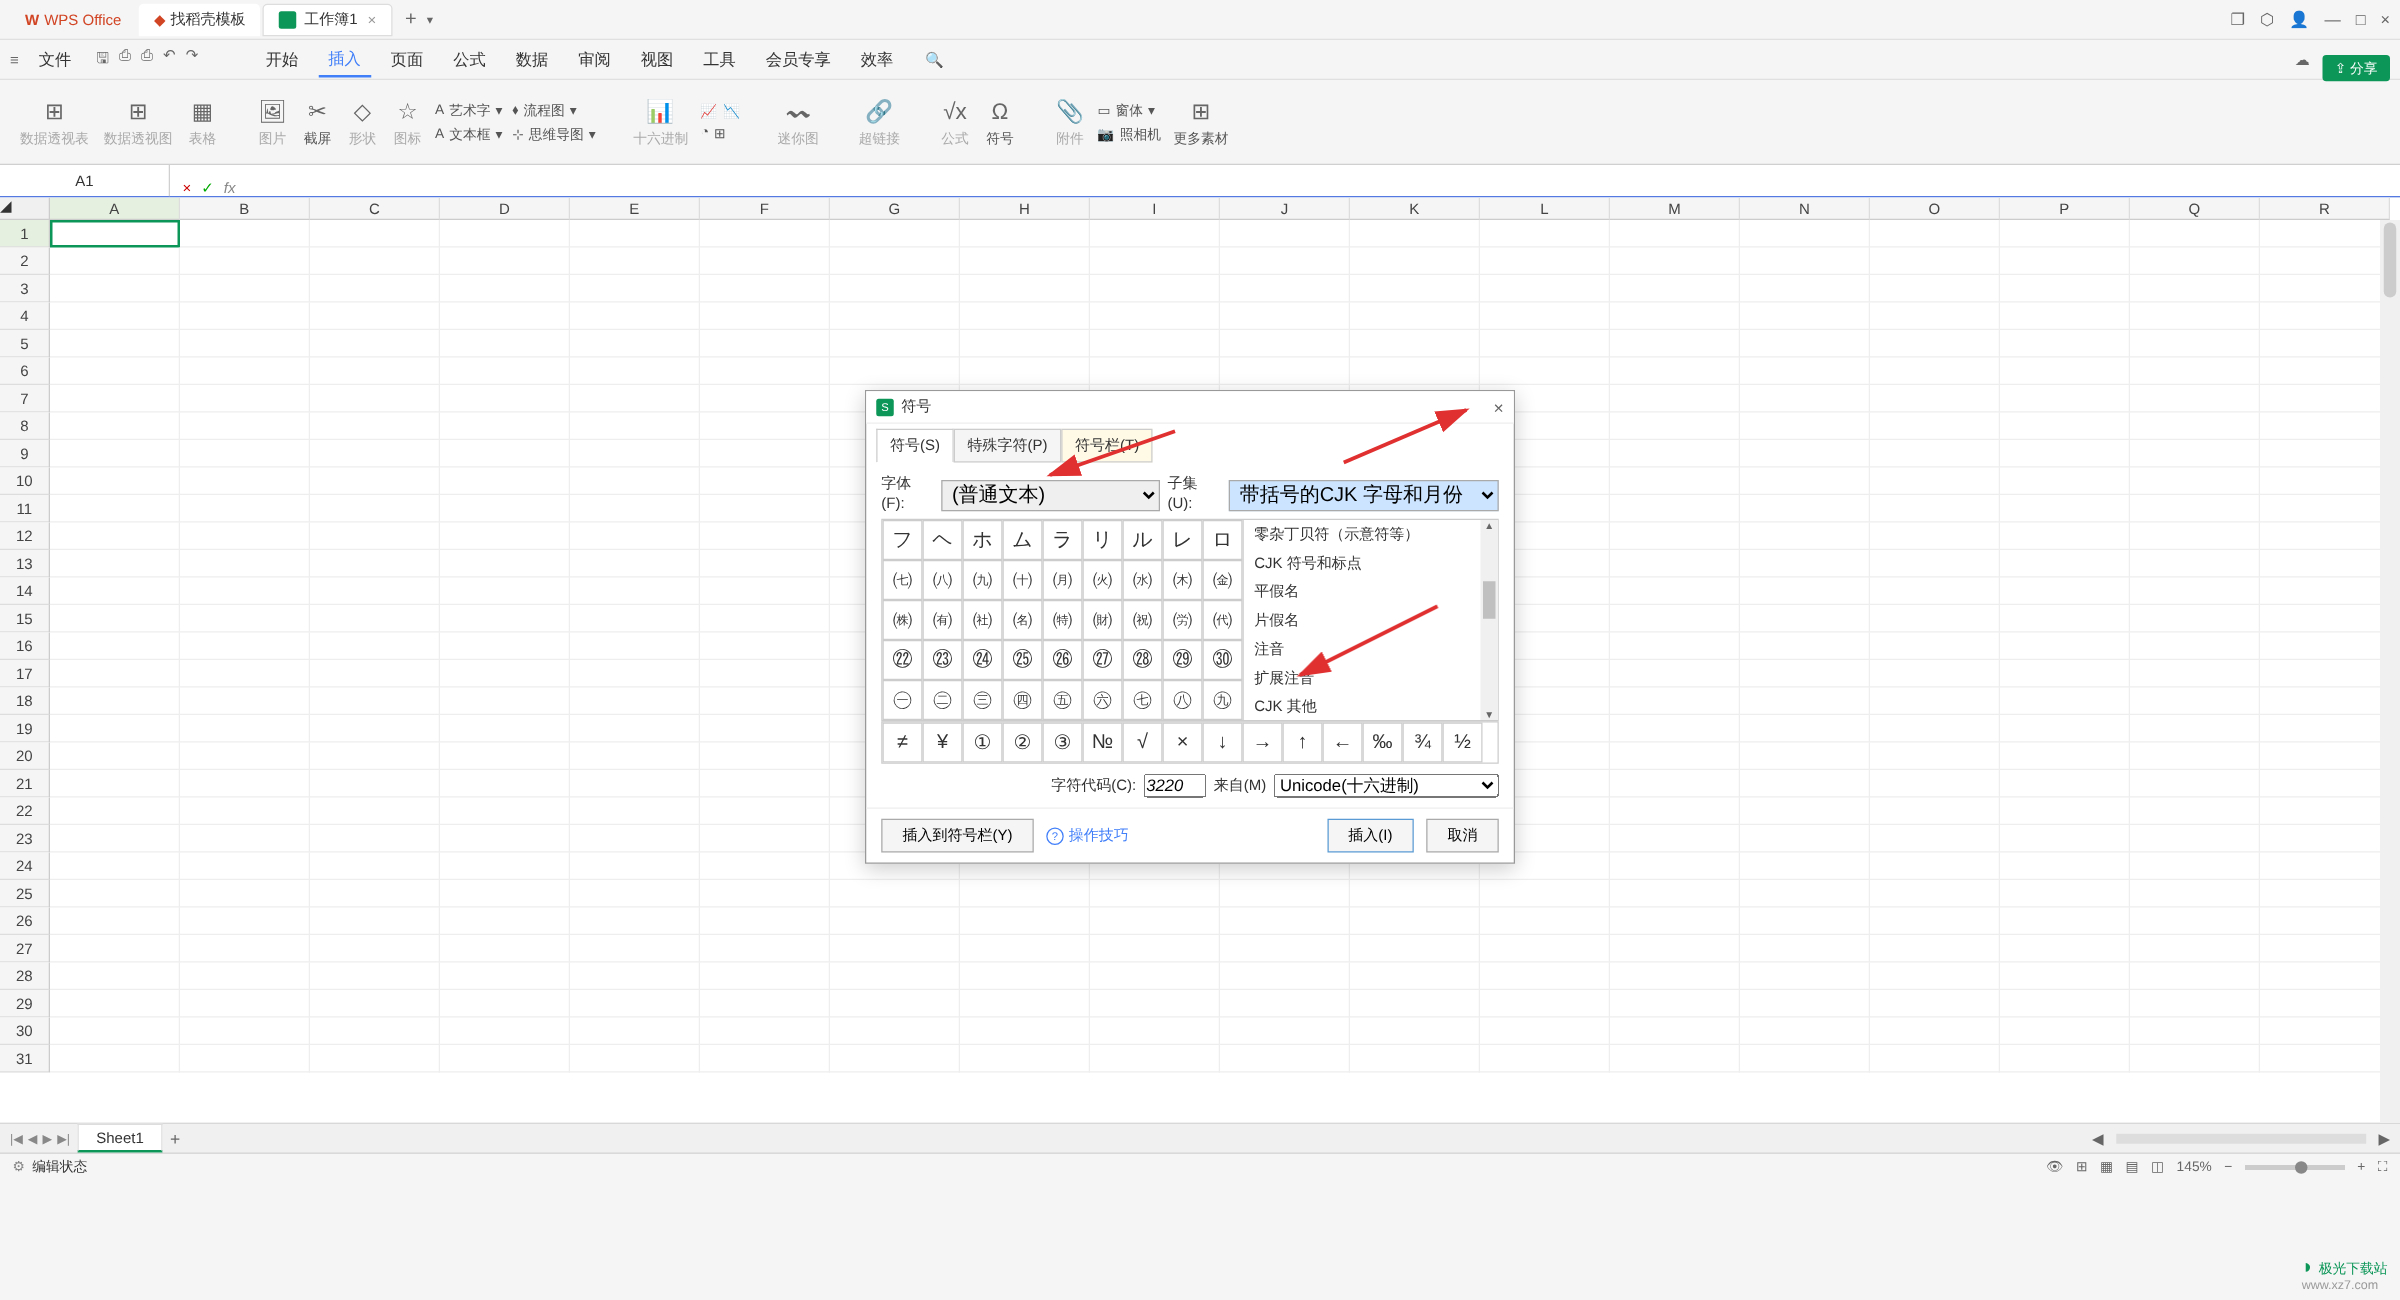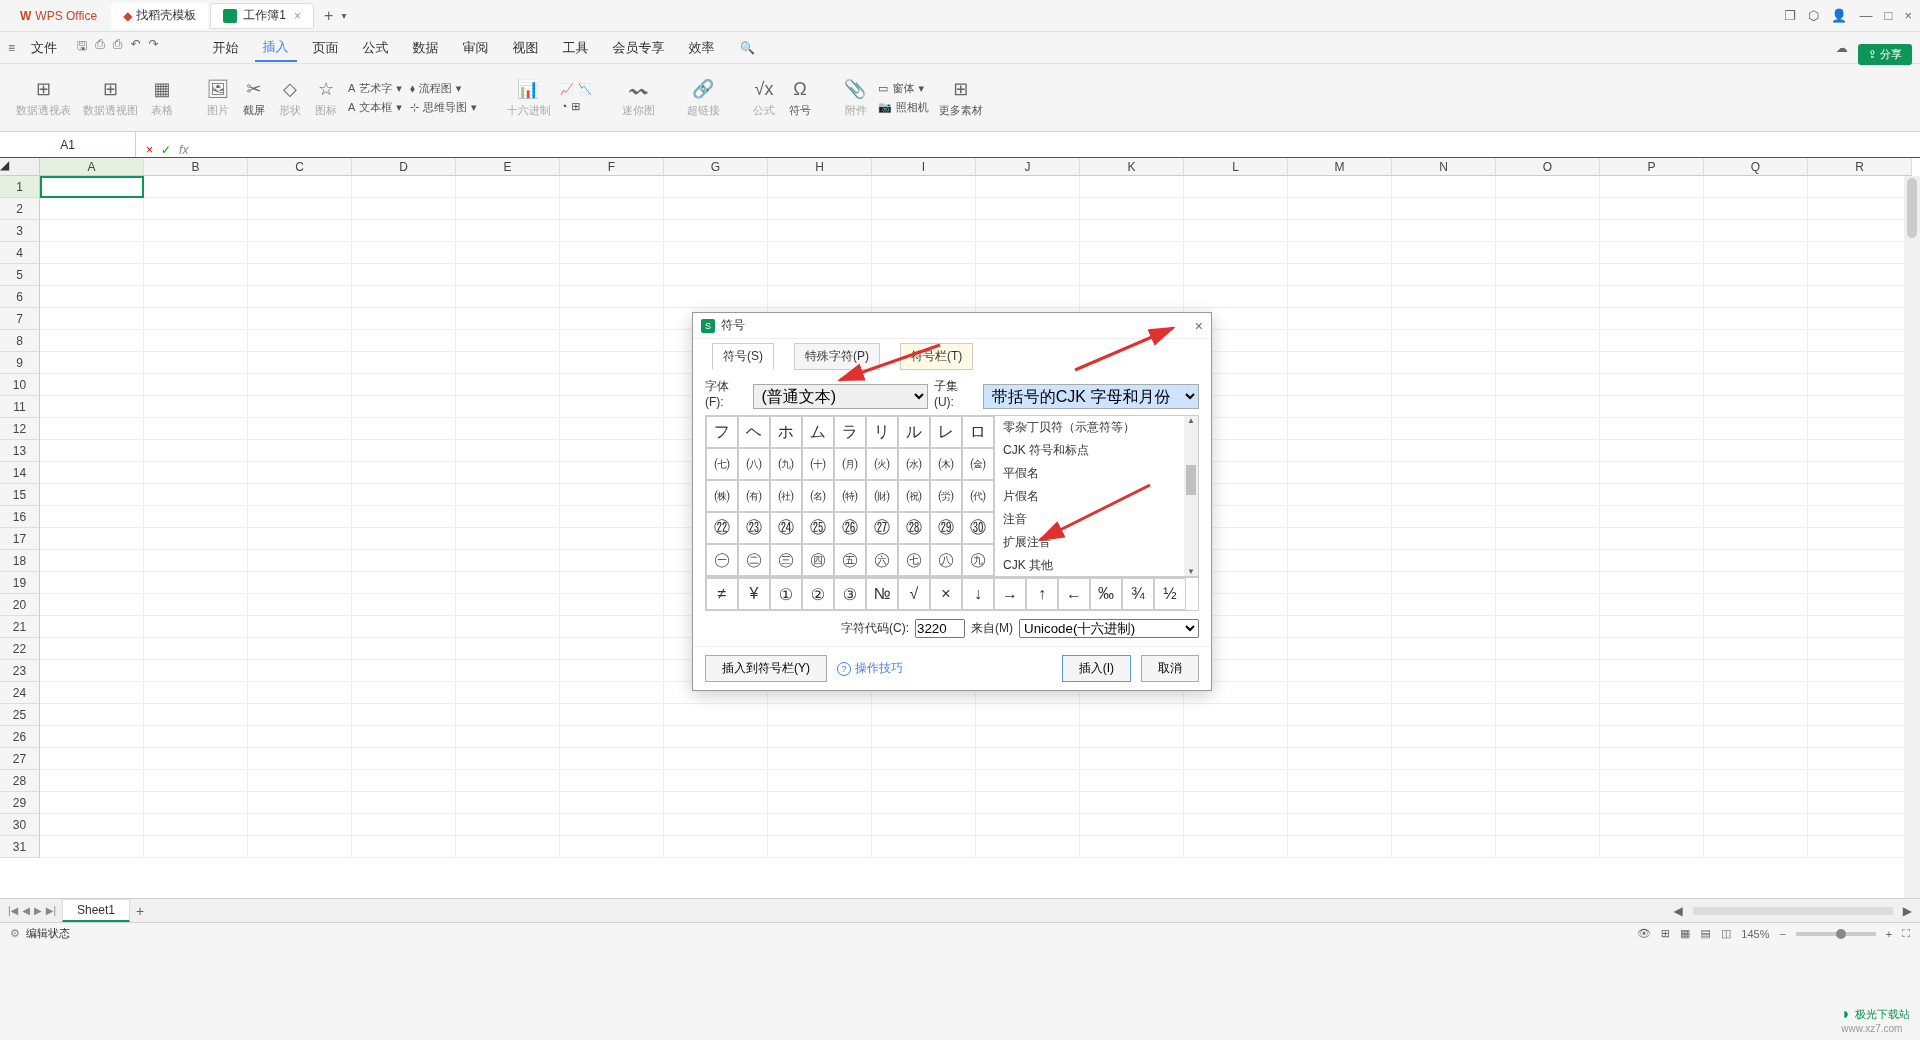--- a/index.html
+++ b/index.html
@@ -70,21 +70,21 @@
 
 
 .statusbar { height: 22px; background: #f5f5f5; display: flex; align-items: center; padding: 0 10px; font-size: 11px; border-top: 1px solid #d0d0d0; }
 .status-right { margin-left: auto; display: flex; align-items: center; gap: 10px; color: #666; }
 
 
 .dialog { position: absolute; left: 692px; top: 312px; width: 520px; background: #fff; border: 1px solid #999; box-shadow: 0 4px 16px rgba(0,0,0,0.2); }
 .dialog-title { background: #fff; padding: 4px 8px; display: flex; align-items: center; border-bottom: 1px solid #eee; }
 .dialog-title-icon { width: 14px; height: 14px; background: #0c9658; border-radius: 2px; margin-right: 6px; color: white; font-size: 9px; text-align: center; line-height: 14px; }
 .dialog-close { margin-left: auto; font-size: 14px; color: #666; cursor: pointer; }
-.dialog-tabs { display: flex; padding: 4px 8px 0 19px; gap: 20px; }
+.dialog-tabs { display: flex; padding: 4px 8px 0 8px; }
 .dtab { padding: 4px 10px; font-size: 12px; border: 1px solid #ccc; background: #f5f5f5; cursor: pointer; }
 .dtab.active { background: #fff; border-bottom: 1px solid #fff; }
 .dtab.highlighted { background: #fffae6; }
 .dialog-body { padding: 8px 12px; }
 .form-row { display: flex; align-items: flex-end; gap: 6px; margin-bottom: 6px; font-size: 12px; }
 .form-row select, .form-row input { font-size: 16px; padding: 2px 4px; border: 1px solid #aaa; }
 .font-select { width: 180px; }
 .subset-select { width: 222px; background: #cce4ff; }
 
 .symbol-grid { border: 1px solid #ccc; display: flex; }
@@ -95,21 +95,21 @@
 .dd-item { padding: 3px 8px; cursor: pointer; }
 .dd-scroll { position: absolute; right: 0; top: 0; width: 14px; height: 100%; background: #f0f0f0; }
 .dd-scroll-thumb { width: 10px; height: 30px; background: #c0c0c0; margin: 40px auto 0; }
 .dd-arrow-up, .dd-arrow-down { text-align: center; font-size: 8px; color: #666; }
 
 .recent-label { font-size: 12px; margin: 6px 0 4px 0; }
 .recent-grid { display: grid; grid-template-columns: repeat(16, 32px); border: 1px solid #ccc; }
 .recent-cell { width: 32px; height: 32px; border: 1px solid #ccc; display: flex; align-items: center; justify-content: center; font-size: 16px; }
 
 .code-row { display: flex; align-items: center; gap: 6px; margin-top: 8px; font-size: 12px; justify-content: flex-end; }
-.code-input { width: 50px; }
+.code-input { width: 50px; font-style: italic; }
 .from-select { width: 180px; }
 
 .dialog-footer { display: flex; align-items: center; padding: 8px 12px; gap: 10px; border-top: 1px solid #eee; }
 .dbtn { padding: 4px 16px; border: 1px solid #aaa; background: #f5f5f5; font-size: 12px; cursor: pointer; }
 .dbtn.primary { border: 1px solid #5b9bd5; }
 .link-btn { color: #417ff9; font-size: 12px; text-decoration: none; display: flex; align-items: center; gap: 4px; }
 .help-icon { width: 14px; height: 14px; border: 1px solid #417ff9; border-radius: 50%; color: #417ff9; font-size: 9px; text-align: center; line-height: 12px; }
 
 
 .arrow { position: absolute; pointer-events: none; }

